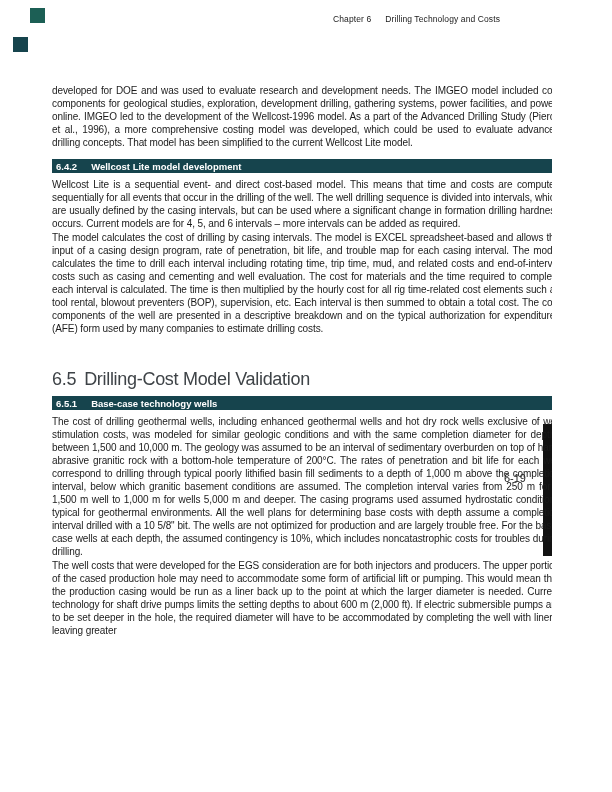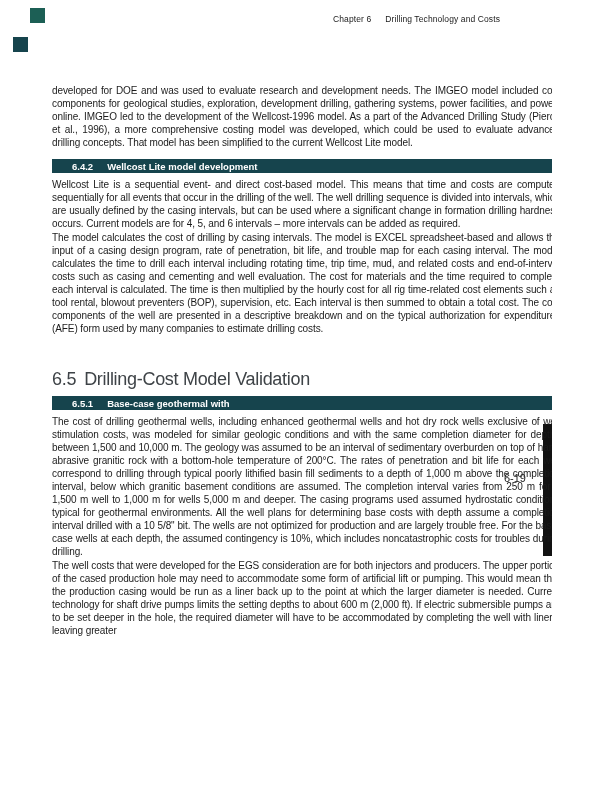--- a/index.html
+++ b/index.html
@@ -76,21 +76,21 @@
   .section-bar {
     margin-top: 10px;
     margin-bottom: 5px;
     height: 14px;
     background: #16444d;
     color: #ffffff;
     font-size: 9.5px;
     font-weight: bold;
     display: flex;
     align-items: center;
-    padding-left: 20px;
+    padding-left: 4px;
     box-sizing: border-box;
   }
   .section-bar .sec-num { margin-right: 14px; }
 
   .major-heading {
     margin: 34px 0 6px 0;
     font-size: 18px;
     font-weight: normal;
     letter-spacing: -0.3px;
     color: #3e4347;
@@ -125,21 +125,21 @@
 
     <p class="body-text">Wellcost Lite is a sequential event- and direct cost-based model. This means that time and costs are computed sequentially for all events that occur in the drilling of the well. The well drilling sequence is divided into intervals, which are usually defined by the casing intervals, but can be used where a significant change in formation drilling hardness occurs. Current models are for 4, 5, and 6 intervals – more intervals can be added as required.</p>
     <p class="body-text">The model calculates the cost of drilling by casing intervals. The model is EXCEL spreadsheet-based and allows the input of a casing design program, rate of penetration, bit life, and trouble map for each casing interval. The model calculates the time to drill each interval including rotating time, trip time, mud, and related costs and end-of-interval costs such as casing and cementing and well evaluation. The cost for materials and the time required to complete each interval is calculated. The time is then multiplied by the hourly cost for all rig time-related cost elements such as tool rental, blowout preventers (BOP), supervision, etc. Each interval is then summed to obtain a total cost. The cost components of the well are presented in a descriptive breakdown and on the typical authorization for expenditures (AFE) form used by many companies to estimate drilling costs.</p>
 
     <h1 class="major-heading">
       <span class="h-num">6.5</span><span class="h-title">Drilling-Cost Model Validation</span>
     </h1>
 
     <div class="section-bar" style="margin-top:0;">
       <span class="sec-num">6.5.1</span>
-      <span class="sec-label">Base-case geothermal with</span>
+      <span class="sec-label">Base-case technology wells</span>
     </div>
 
     <p class="body-text">The cost of drilling geothermal wells, including enhanced geothermal wells and hot dry rock wells exclusive of well stimulation costs, was modeled for similar geologic conditions and with the same completion diameter for depths between 1,500 and 10,000 m. The geology was assumed to be an interval of sedimentary overburden on top of hard, abrasive granitic rock with a bottom-hole temperature of 200°C. The rates of penetration and bit life for each well correspond to drilling through typical poorly lithified basin fill sediments to a depth of 1,000 m above the completion interval, below which granitic basement conditions are assumed. The completion interval varies from 250 m for a 1,500 m well to 1,000 m for wells 5,000 m and deeper. The casing programs used assumed hydrostatic conditions typical for geothermal environments. All the well plans for determining base costs with depth assume a completion interval drilled with a 10 5/8" bit. The wells are not optimized for production and are largely trouble free. For the base-case wells at each depth, the assumed contingency is 10%, which includes noncatastrophic costs for troubles during drilling.</p>
     <p class="body-text">The well costs that were developed for the EGS consideration are for both injectors and producers. The upper portion of the cased production hole may need to accommodate some form of artificial lift or pumping. This would mean that the production casing would be run as a liner back up to the point at which the larger diameter is needed. Current technology for shaft drive pumps limits the setting depths to about 600 m (2,000 ft). If electric submersible pumps are to be set deeper in the hole, the required diameter will have to be accommodated by completing the well with liners, leaving greater</p>
 
   </div>
 
 </div>
 
 </body></html>

